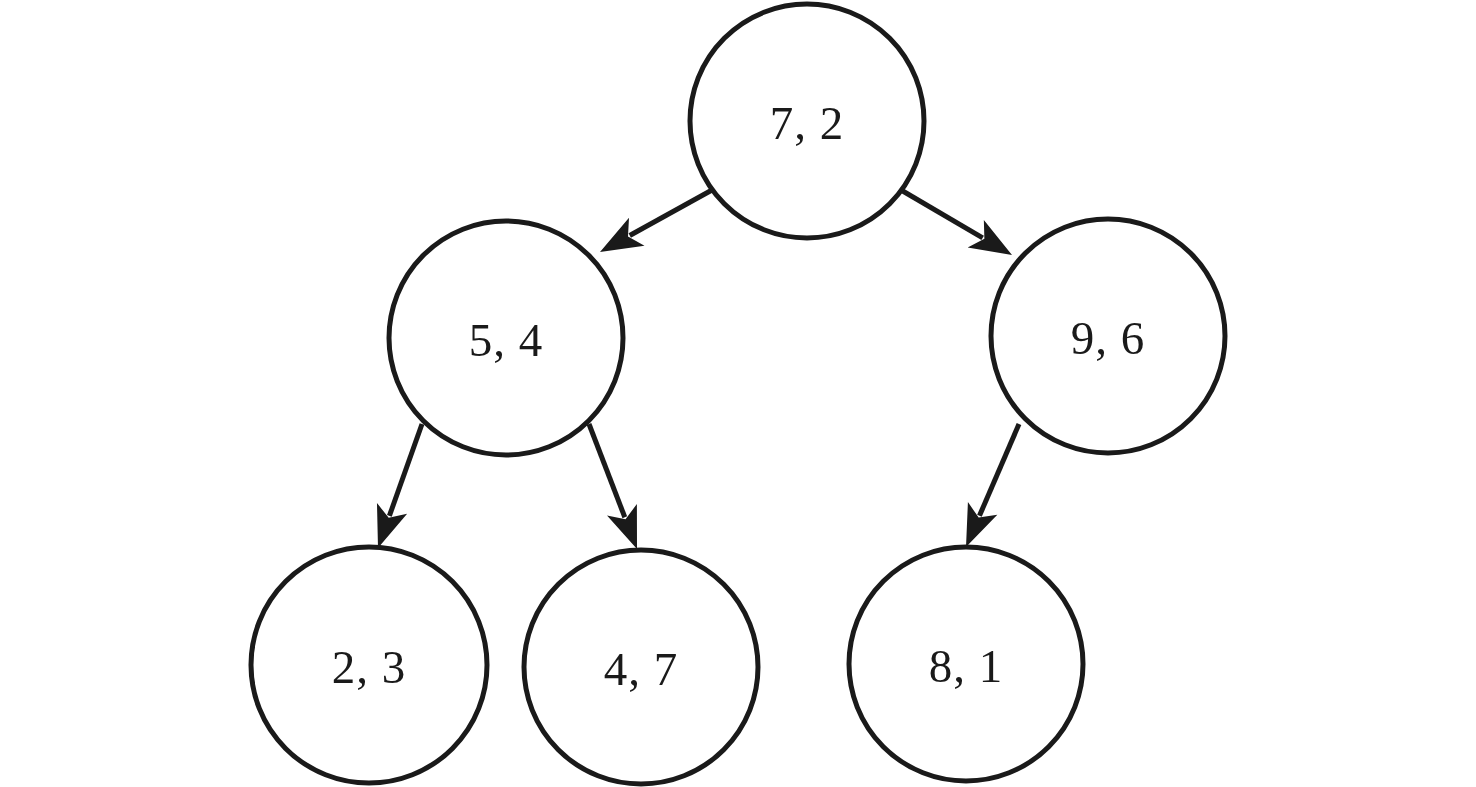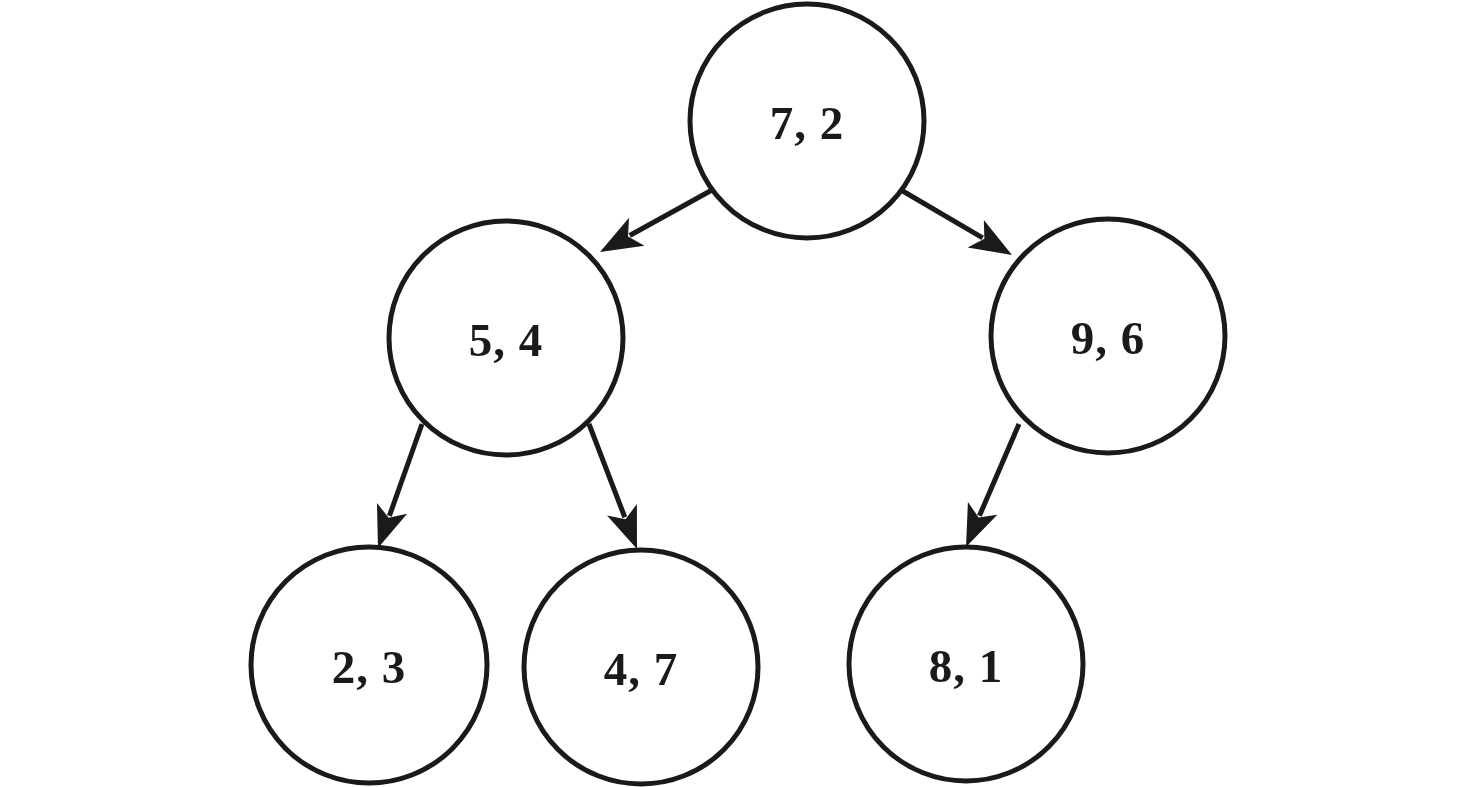--- a/index.html
+++ b/index.html
@@ -6,21 +6,20 @@
     margin: 0;
     padding: 0;
     background: #ffffff;
   }
   #canvas {
     position: relative;
     width: 1292px;
     height: 787px;
     background: #ffffff;
     overflow: hidden;
-    font-weight: bold;
   }
   #tree-svg {
     position: absolute;
     top: 0;
     left: 0;
     width: 1476px;
     height: 787px;
   }
   .node-circle {
     fill: #ffffff;

